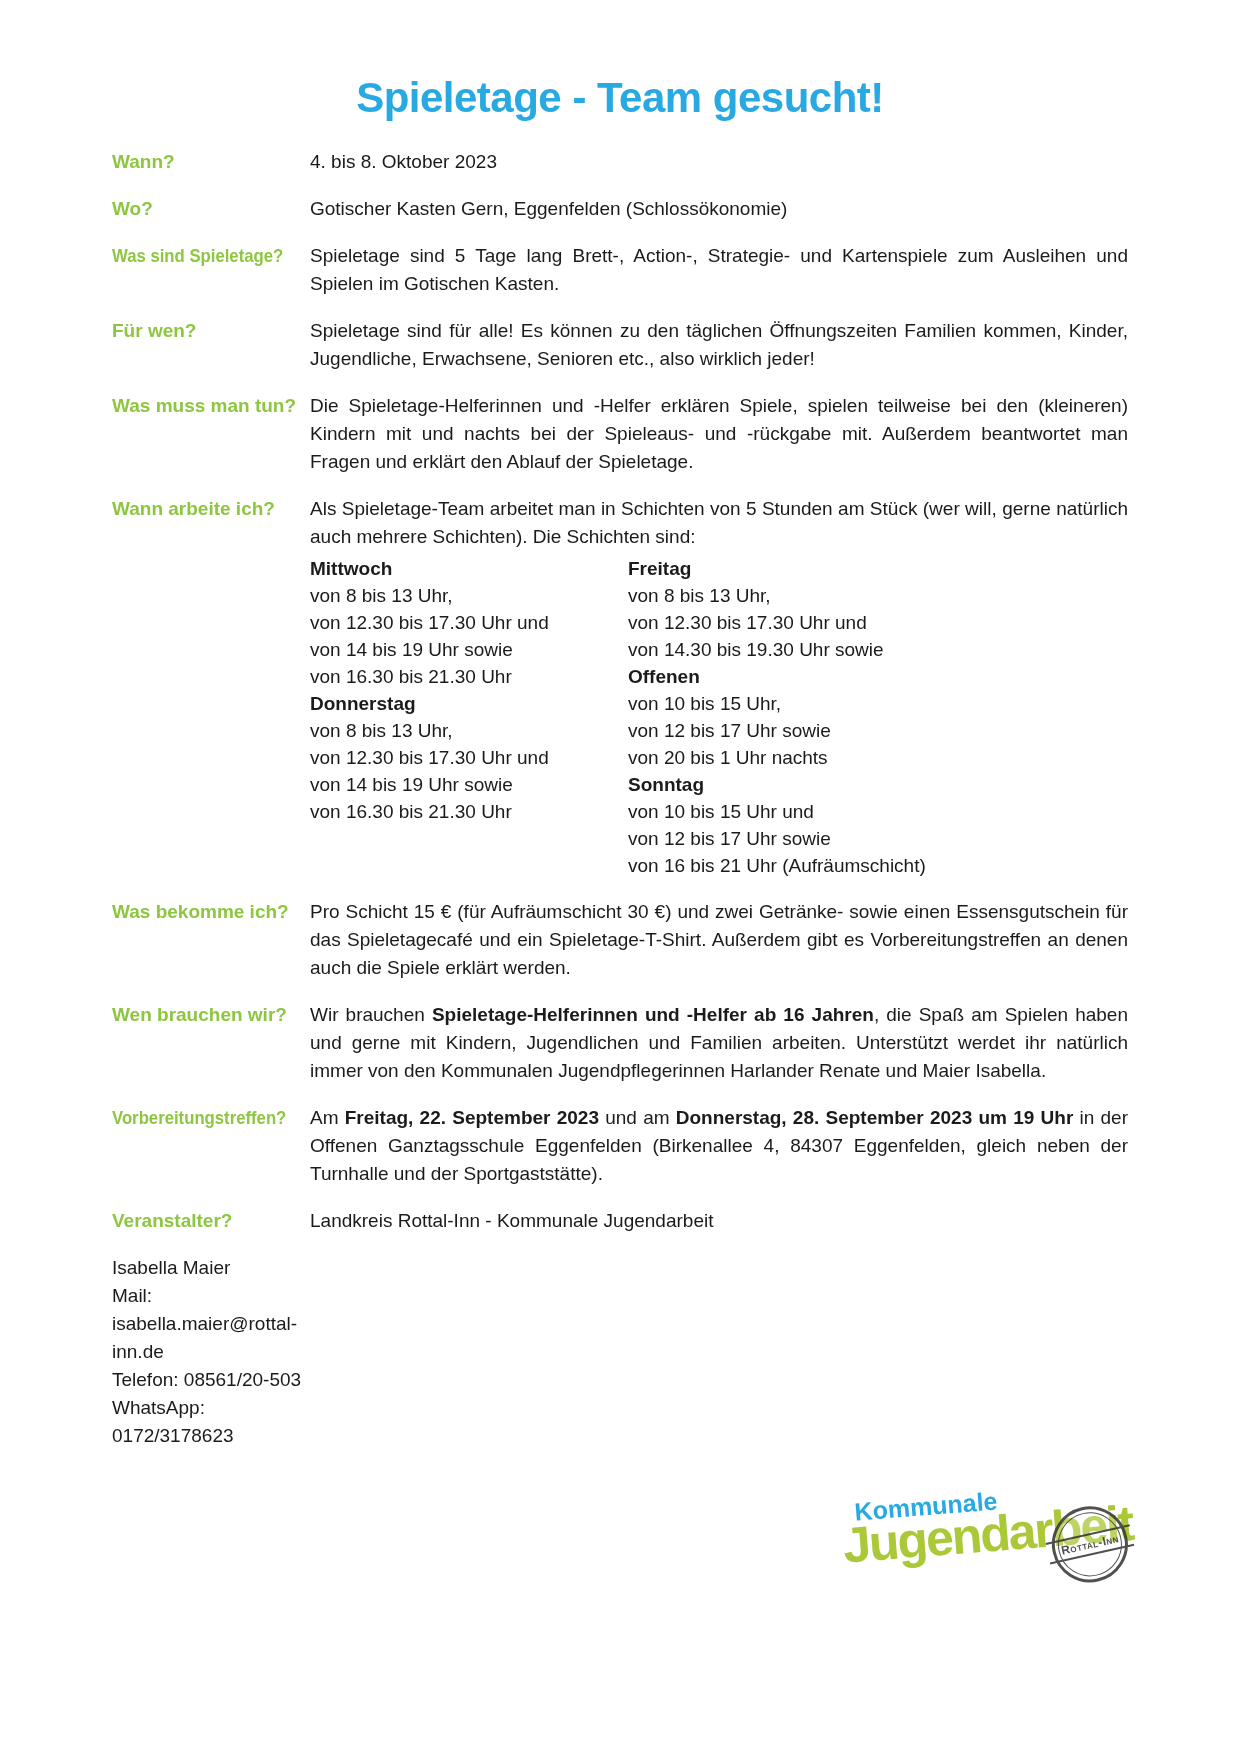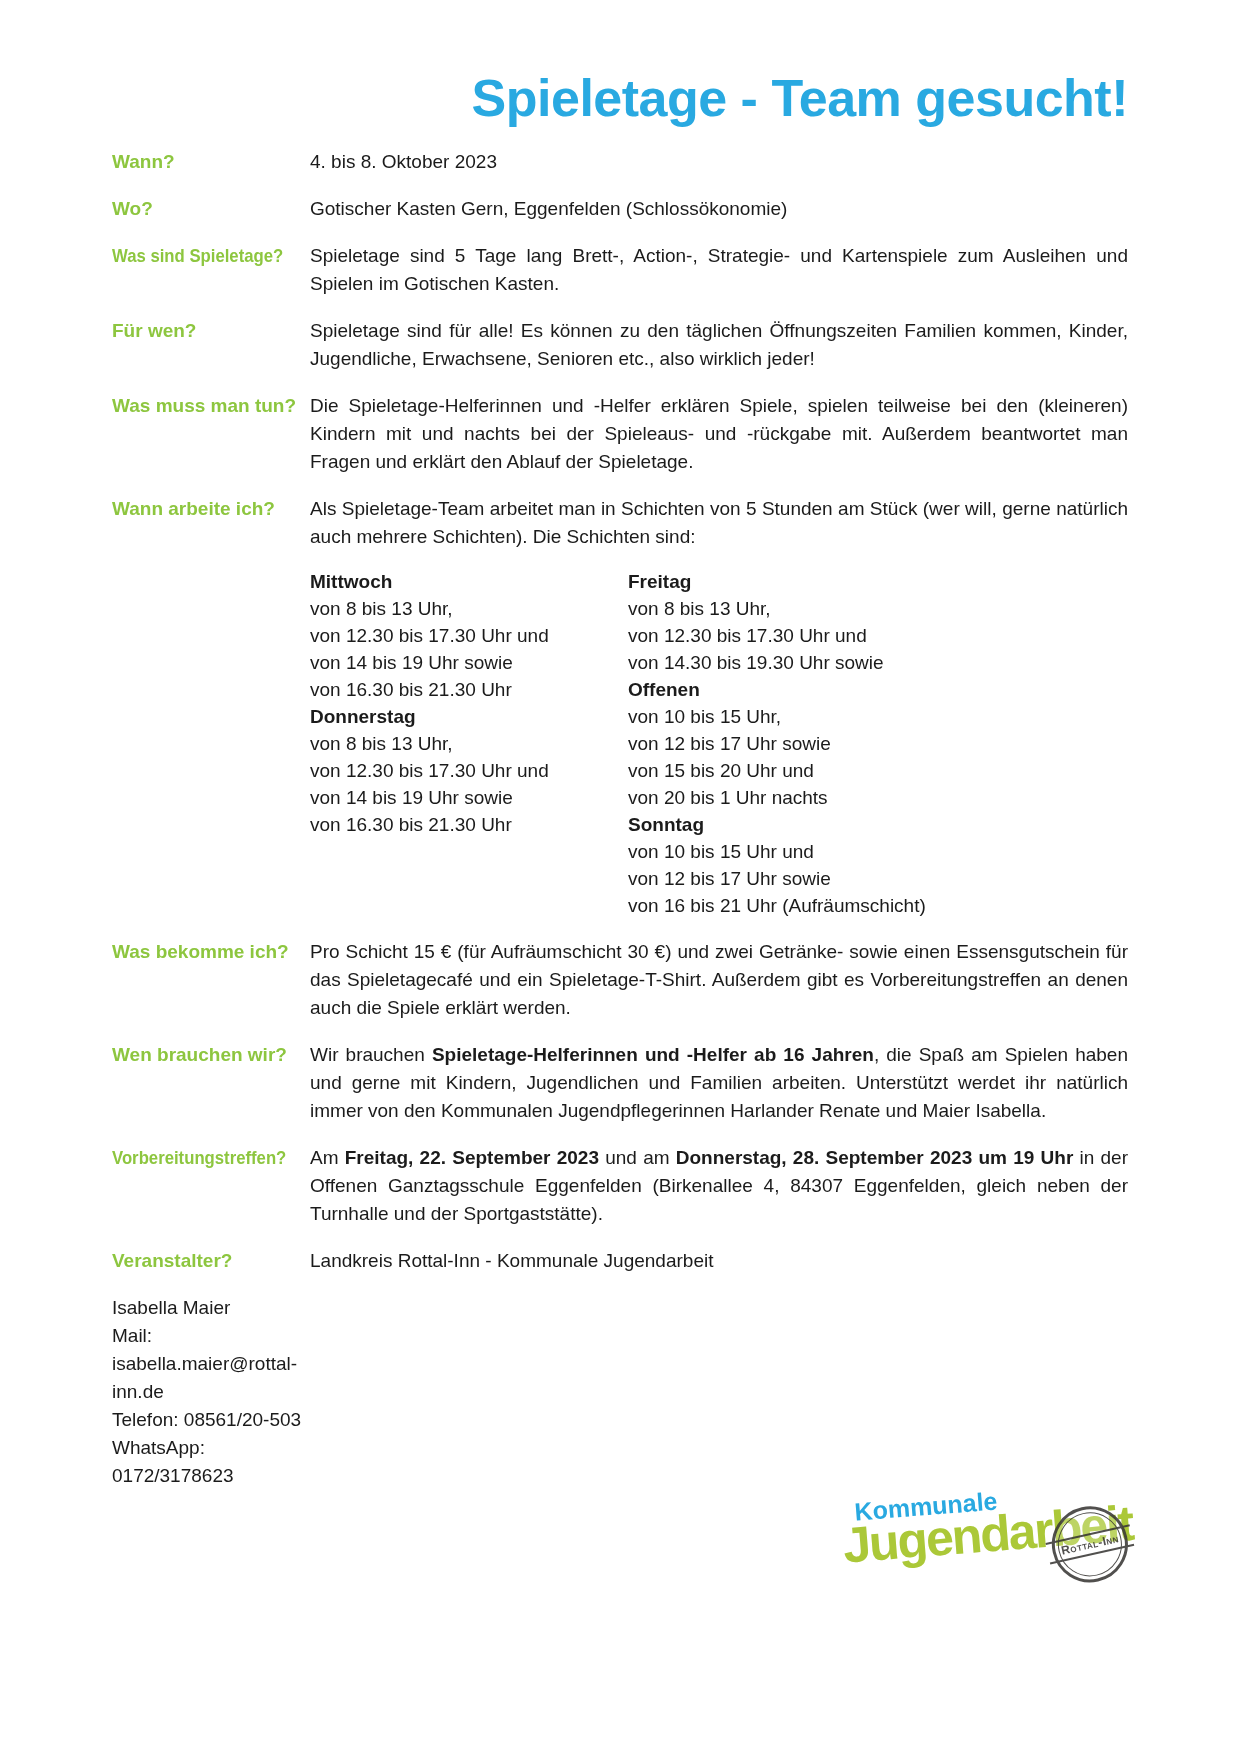--- a/index.html
+++ b/index.html
@@ -11,23 +11,23 @@
     -webkit-font-smoothing:antialiased;
   }
   .page {
     position:relative;
     width:1240px; height:1754px;
     padding:60px 112px 0 112px;
     background:#ffffff;
     overflow:hidden;
   }
   .title {
-    text-align:right;
+    text-align:center;
     color:var(--title_blue, #29a9e1);
-    font-size:52px;
+    font-size:42px;
     line-height:48px;
     font-weight:bold;
     letter-spacing:-0.5px;
     margin:14px 0 26px 0;
   }
   .intro {
     font-size:19px;
     line-height:28px;
     text-align:justify;
     margin-bottom:20px;
@@ -46,21 +46,21 @@
   }
   .label.long { transform:scaleX(0.88); transform-origin:0 50%; }
   .value {
     font-size:19px;
     line-height:28px;
   }
   .justify { text-align:justify; }
   .sched {
     display:grid;
     grid-template-columns:318px 1fr;
-    margin-top:17px;
+    margin-top:4px;
   }
   .sched-line { font-size:19px; line-height:27px; }
   .sched-line.day { font-weight:bold; }
   .contact-line { font-size:19px; line-height:28px; }
 
   
   .logo {
     position:absolute;
     left:842px; top:1488px;
     width:300px;
@@ -163,21 +163,20 @@
           <div class="sched-line">von 16.30 bis 21.30 Uhr</div>
         </div>
         <div class="sched-col">
           <div class="sched-line day">Freitag</div>
           <div class="sched-line">von 8 bis 13 Uhr,</div>
           <div class="sched-line">von 12.30 bis 17.30 Uhr und</div>
           <div class="sched-line">von 14.30 bis 19.30 Uhr sowie</div>
           <div class="sched-line day">Offenen</div>
           <div class="sched-line">von 10 bis 15 Uhr,</div>
           <div class="sched-line">von 12 bis 17 Uhr sowie</div>
-          <div class="sched-line">von 15 bis 20 Uhr und</div>
           <div class="sched-line">von 20 bis 1 Uhr nachts</div>
           <div class="sched-line day">Sonntag</div>
           <div class="sched-line">von 10 bis 15 Uhr und</div>
           <div class="sched-line">von 12 bis 17 Uhr sowie</div>
           <div class="sched-line">von 16 bis 21 Uhr (Aufräumschicht)</div>
         </div>
       </div>
     </div>
   </div>
 

